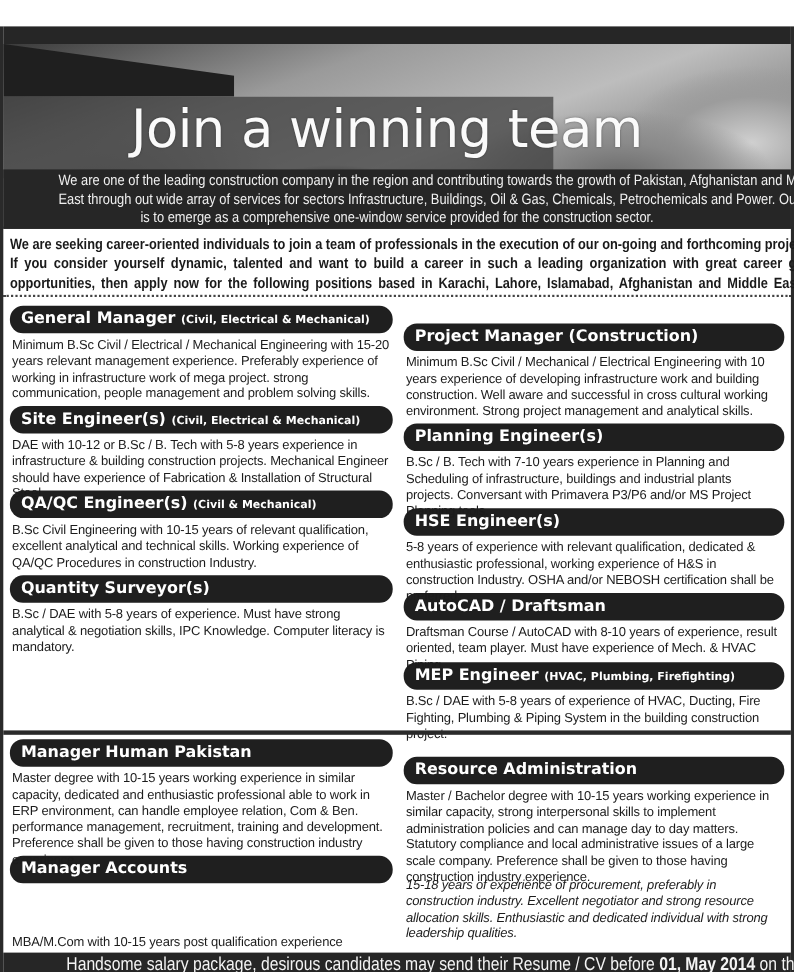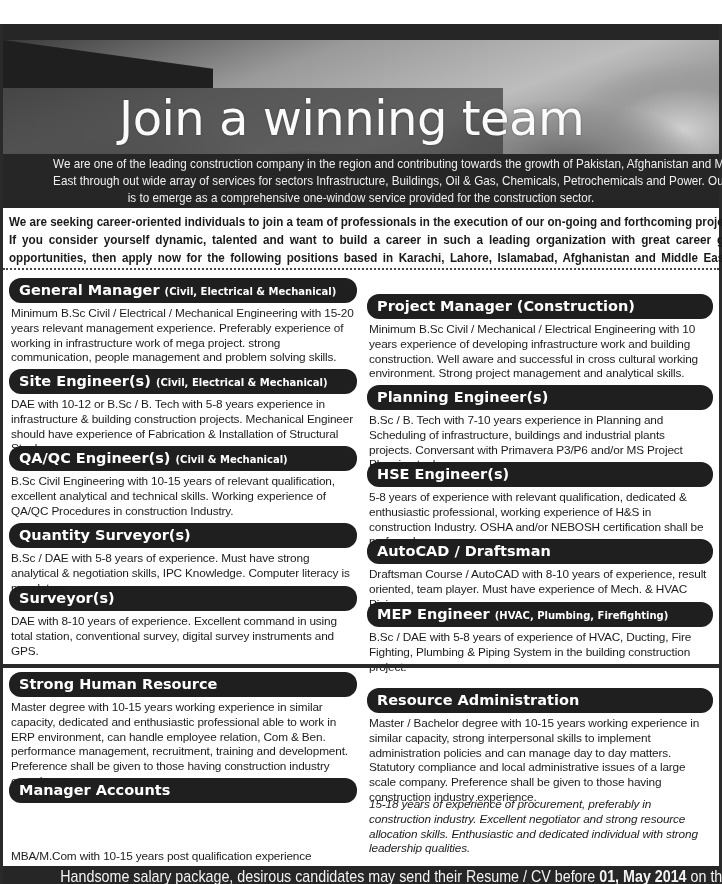--- a/index.html
+++ b/index.html
@@ -107,24 +107,20 @@
         <div class="job-desc" style="height:47px;">DAE with 10-12 or B.Sc / B. Tech with 5-8 years experience in infrastructure &amp; building construction projects. Mechanical Engineer should have experience of Fabrication &amp; Installation of Structural Steel.</div>
       </div>
       <div class="job">
         <div class="job-title"><span>QA/QC Engineer(s)</span> <span class="sub">(Civil &amp; Mechanical)</span></div>
         <div class="job-desc" style="height:47px;">B.Sc Civil Engineering with 10-15 years of relevant qualification, excellent analytical and technical skills. Working experience of QA/QC Procedures  in construction Industry.</div>
       </div>
       <div class="job">
         <div class="job-title"><span>Quantity Surveyor(s)</span></div>
         <div class="job-desc" style="height:33px;">B.Sc / DAE with 5-8 years of experience. Must have strong analytical &amp; negotiation skills, IPC Knowledge. Computer literacy is mandatory.</div>
       </div>
-      <div class="job">
-        <div class="job-title"><span>Surveyor(s)</span></div>
-        <div class="job-desc" style="height:33px;">DAE with 8-10 years of experience. Excellent command in using total station, conventional survey, digital survey instruments and GPS.</div>
-      </div>
     </div>
     <div class="col right">
       <div class="job">
         <div class="job-title"><span>Project Manager (Construction)</span></div>
         <div class="job-desc" style="height:61px;">Minimum B.Sc Civil / Mechanical / Electrical Engineering with 10 years experience of developing infrastructure work and building construction. Well aware and successful in cross cultural working environment. Strong project management and analytical skills.</div>
       </div>
       <div class="job">
         <div class="job-title"><span>Planning Engineer(s)</span></div>
         <div class="job-desc" style="height:47px;">B.Sc / B. Tech with 7-10 years experience in Planning and Scheduling of infrastructure, buildings and industrial plants projects. Conversant with Primavera P3/P6 and/or MS Project Planning tools.</div>
       </div>
@@ -141,21 +137,21 @@
         <div class="job-desc" style="height:33px;">B.Sc / DAE with 5-8 years of experience of HVAC, Ducting,  Fire Fighting, Plumbing &amp; Piping System in the building construction project.</div>
       </div>
     </div>
   </div>
 
   <div class="divider" style="top:640px;"></div>
 
   <div class="section" style="top:648px;">
     <div class="col">
       <div class="job">
-        <div class="job-title"><span>Strong Human Resource</span></div>
+        <div class="job-title"><span>Manager Human Pakistan</span></div>
         <div class="job-desc" style="height:76px;">Master degree with 10-15 years working experience in similar capacity, dedicated and enthusiastic professional able to work in ERP environment, can handle employee relation, Com &amp; Ben. performance management, recruitment, training and development. Preference shall be given to those having construction industry experience.</div>
       </div>
       <div class="job">
         <div class="job-title"><span>Manager Accounts</span></div>
         <div class="job-desc" style="height:47px;margin-top:43px;">MBA/M.Com with 10-15 years post qualification experience preferably in construction industry, team player in ERP environment. ability to handle the team and can operate independently.</div>
       </div>
     </div>
     <div class="col right">
       <div class="job">
         <div class="job-title"><span>Resource Administration</span></div>

